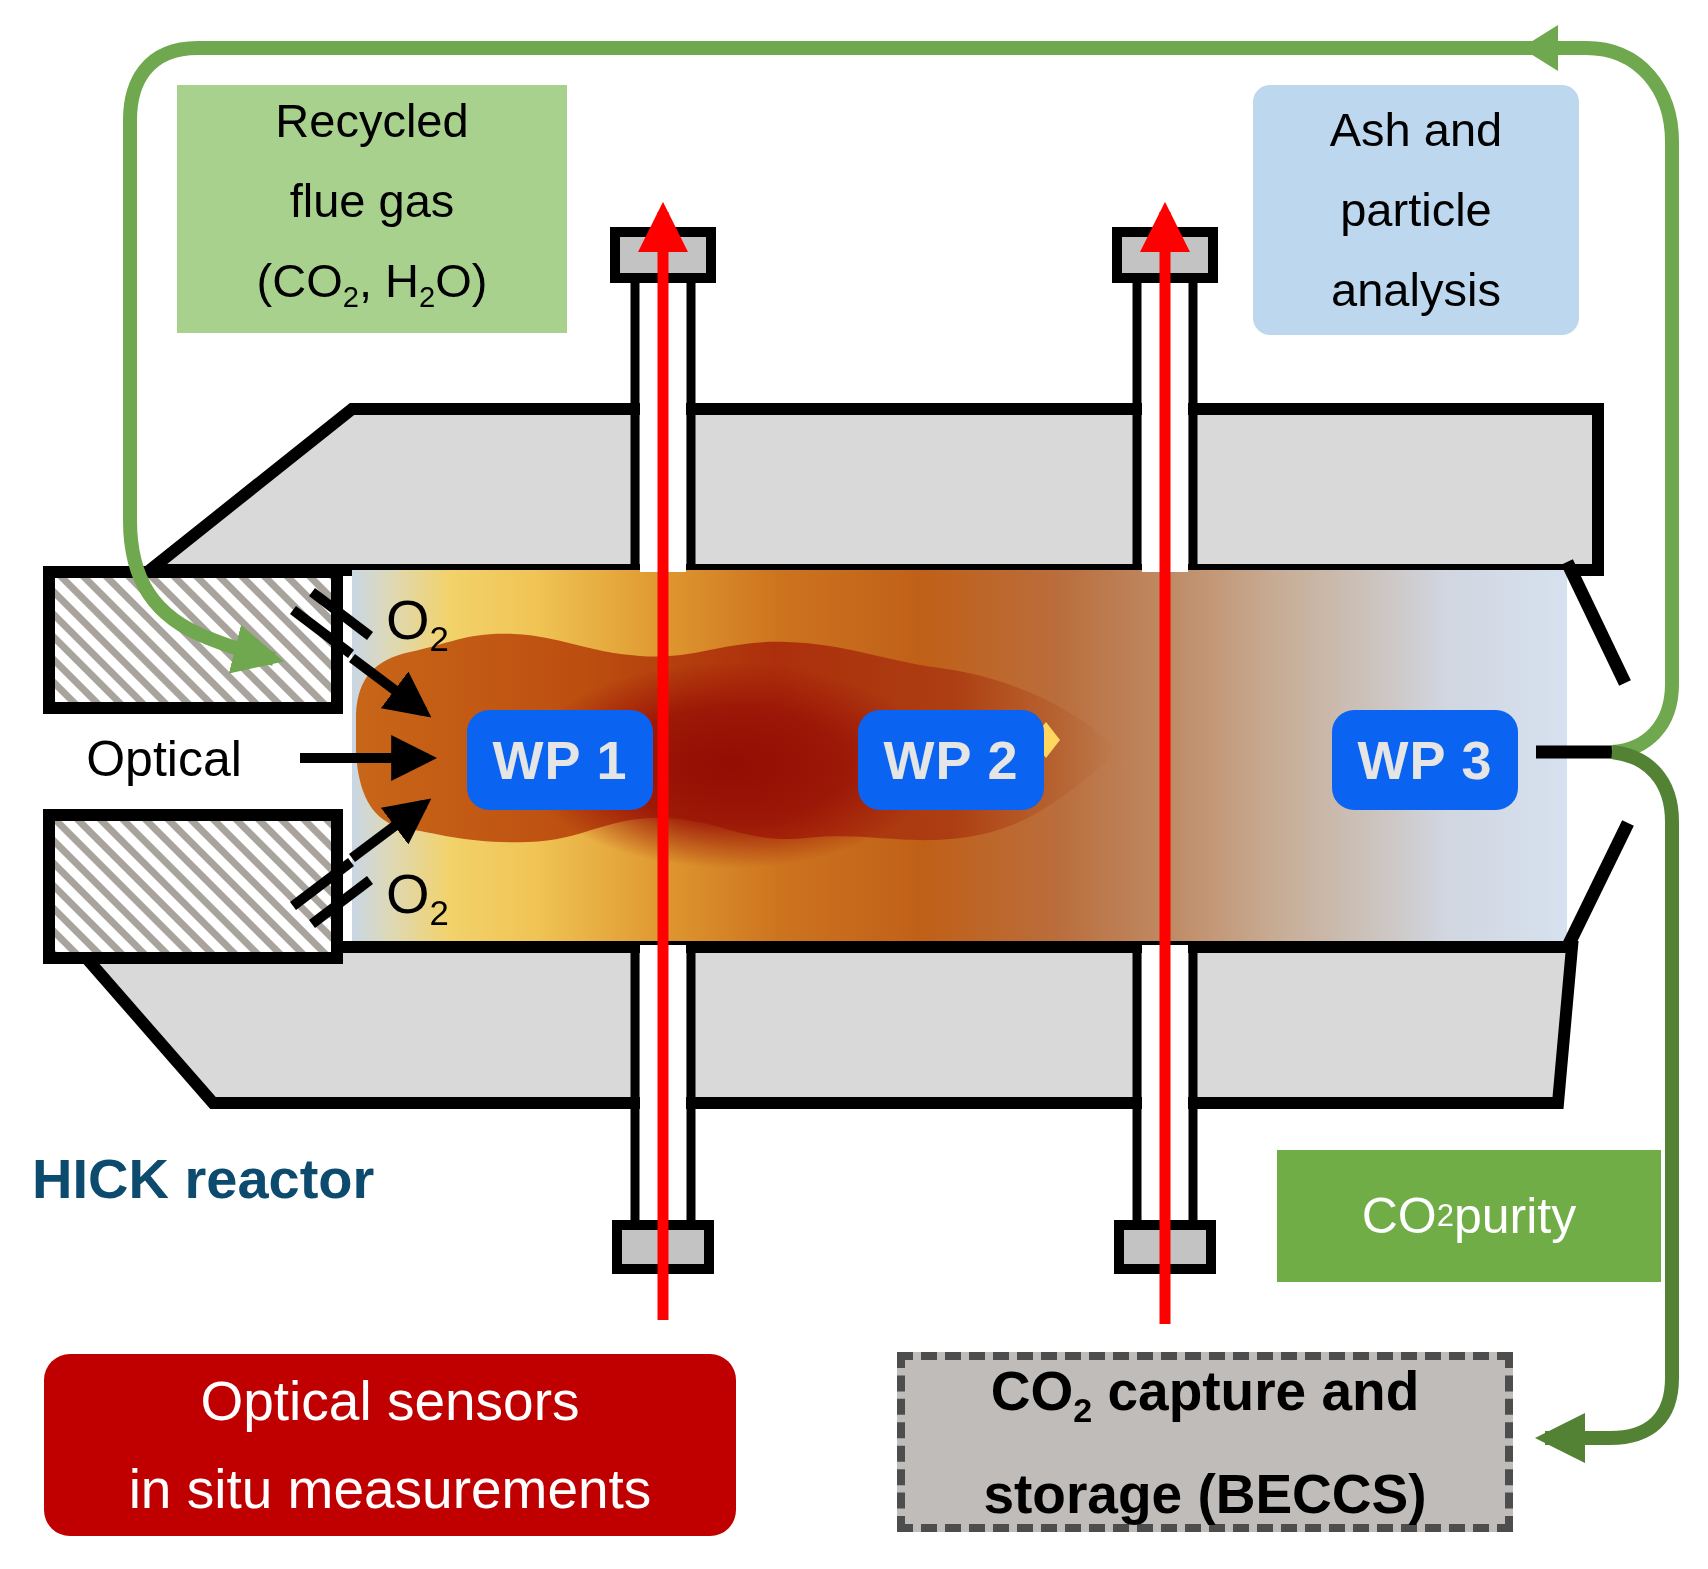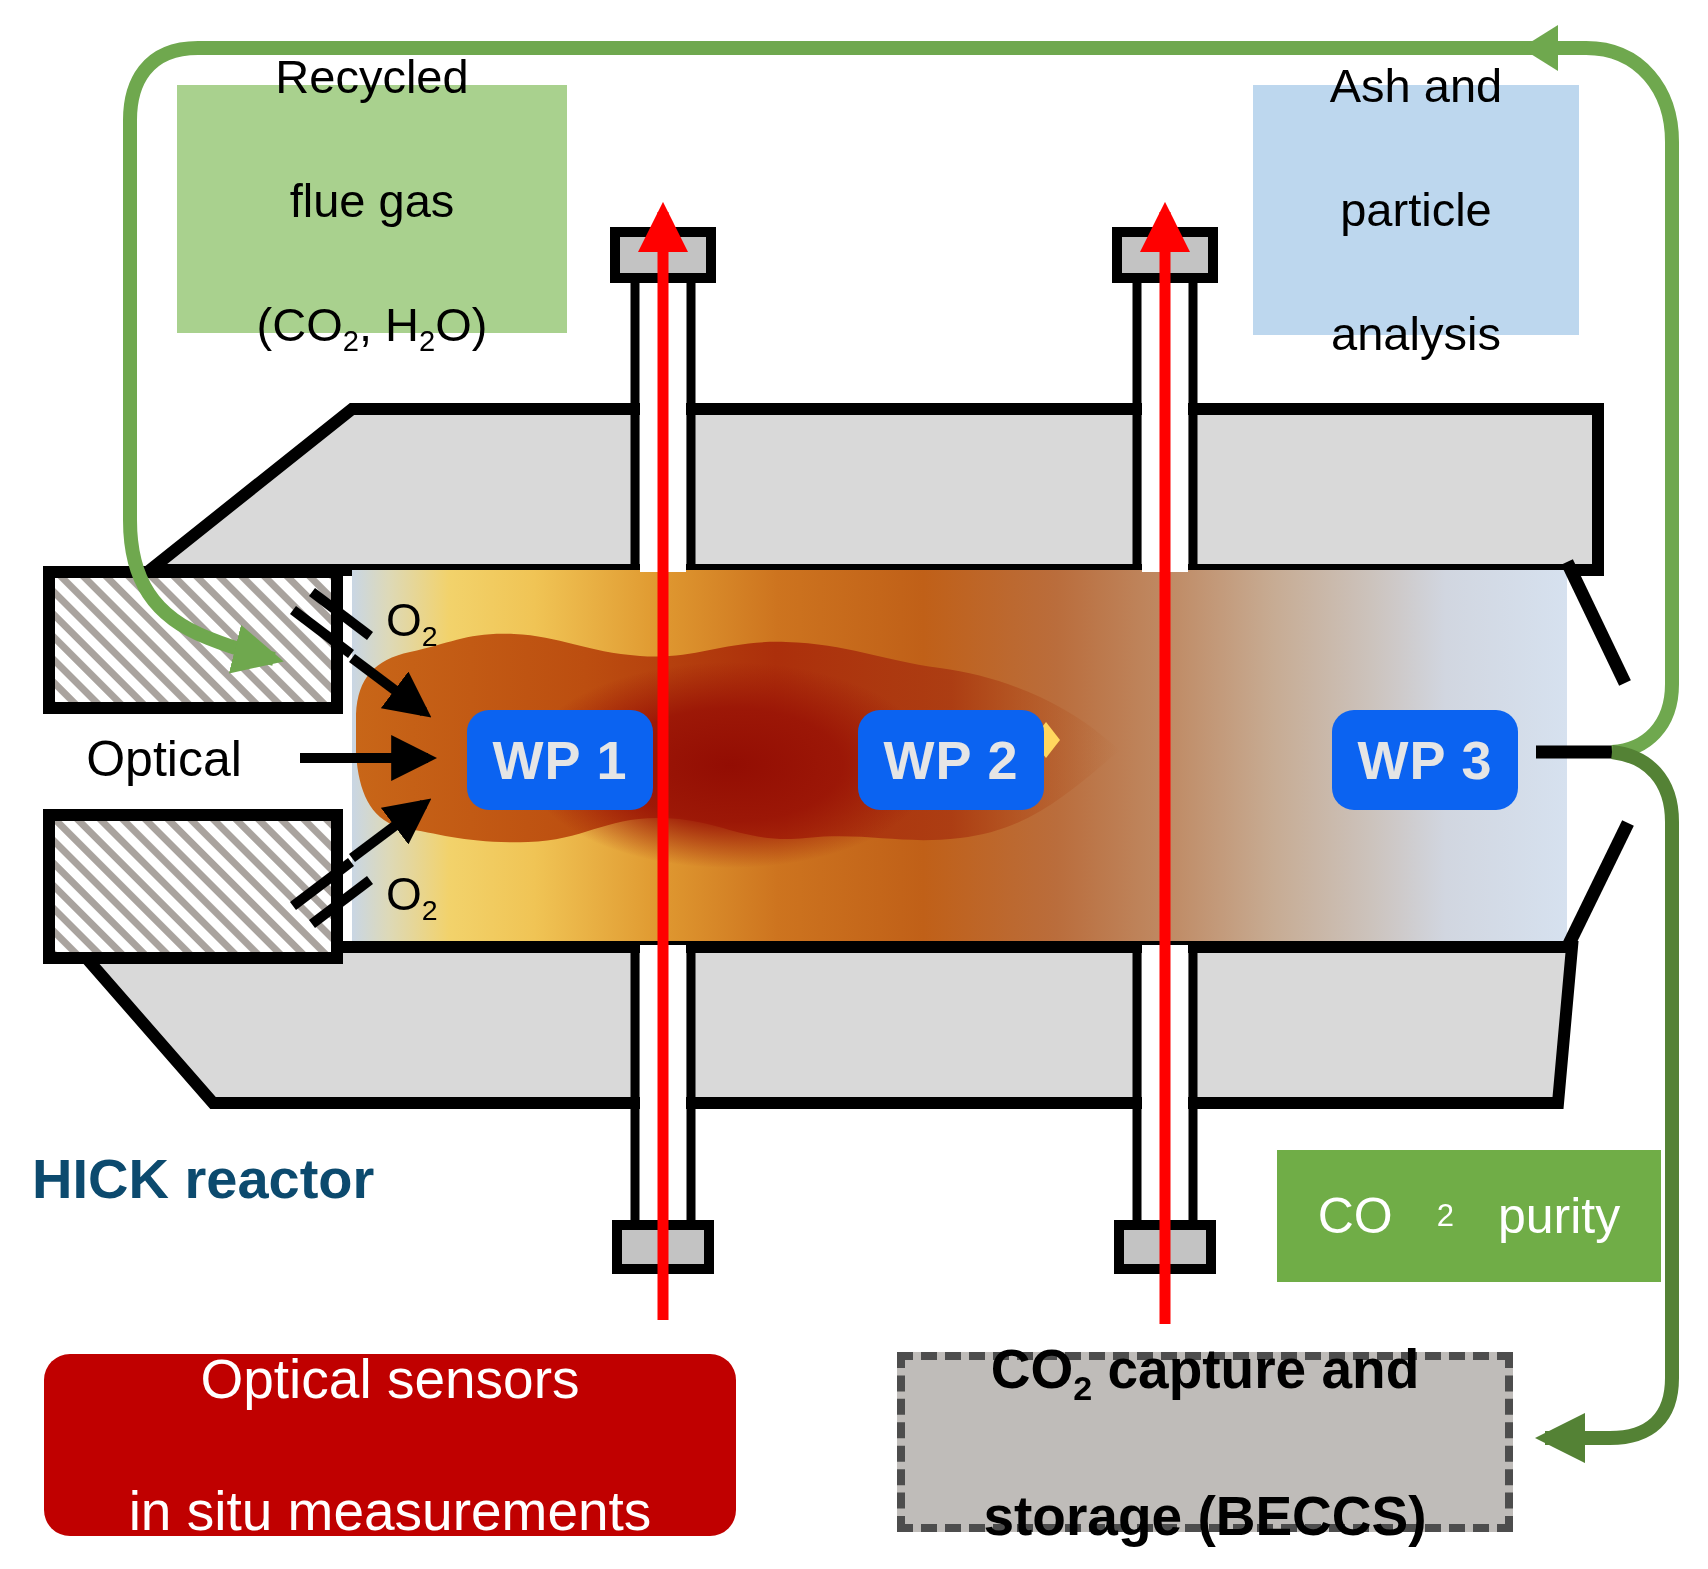--- a/index.html
+++ b/index.html
@@ -1,29 +1,29 @@
 <!DOCTYPE html>
 <html><head>
 <meta charset="utf-8">
 <style>
   html,body{margin:0;padding:0;background:#ffffff;}
   .canvas{
     position:relative;width:1708px;height:1569px;background:#ffffff;
     font-family:"Liberation Sans", sans-serif;overflow:hidden;
   }
   .canvas svg{position:absolute;left:0;top:0;}
-  .overlay{position:absolute;box-sizing:border-box;gap:44px;}
+  .overlay{position:absolute;box-sizing:border-box;}
   .info-box{
     display:flex;flex-direction:column;justify-content:center;align-items:center;
     text-align:center;color:#000;
   }
   .info-box .line{line-height:80px;font-size:47px;}
   .green-fill{background:#A9D18E;}
   .blue-fill{background:#BDD7EE;}
-  .gas-label{font-size:46px;color:#000;line-height:56px;white-space:nowrap;}
+  .gas-label{font-size:56px;color:#000;line-height:56px;white-space:nowrap;}
   sub{font-size:0.62em;}
   .biomass{font-size:50px;color:#000;text-align:center;line-height:58px;}
   .wp-badge{
     background:#0B63F1;border-radius:22px;color:#e5e5e5;font-weight:bold;
     font-size:54px;display:flex;align-items:center;justify-content:center;
     letter-spacing:1px;
   }
   .reactor-title{font-size:56px;font-weight:bold;color:#0c4a6e;white-space:nowrap;}
   .red-banner{
     background:#C00000;color:#ffffff;display:flex;flex-direction:column;
@@ -170,21 +170,21 @@
     <line x1="663" y1="1320" x2="663" y2="212" stroke="#FF0000" stroke-width="11" marker-end="url(#mRed)"></line>
     <line x1="1165" y1="1324" x2="1165" y2="212" stroke="#FF0000" stroke-width="11" marker-end="url(#mRed)"></line>
   </svg>
 
   <div class="overlay info-box green-fill" style="left:177px;top:85px;width:390px;height:248px;">
     <div class="line">Recycled</div>
     <div class="line">flue gas</div>
     <div class="line"><span>(CO</span><sub>2</sub><span>, H</span><sub>2</sub><span>O)</span></div>
   </div>
 
-  <div class="overlay info-box blue-fill" style="left:1253px;top:85px;width:326px;height:250px;">
+  <div class="overlay info-box blue-fill" style="left:1253px;top:85px;width:326px;height:250px;border-radius:17px;">
     <div class="line">Ash and</div>
     <div class="line">particle</div>
     <div class="line">analysis</div>
   </div>
 
   <div class="overlay gas-label" style="left:386px;top:592px;"><span>O</span><sub>2</sub></div>
   <div class="overlay gas-label" style="left:386px;top:866px;"><span>O</span><sub>2</sub></div>
 
   <div class="overlay biomass" style="left:28px;top:730px;width:272px;">Optical</div>
 

